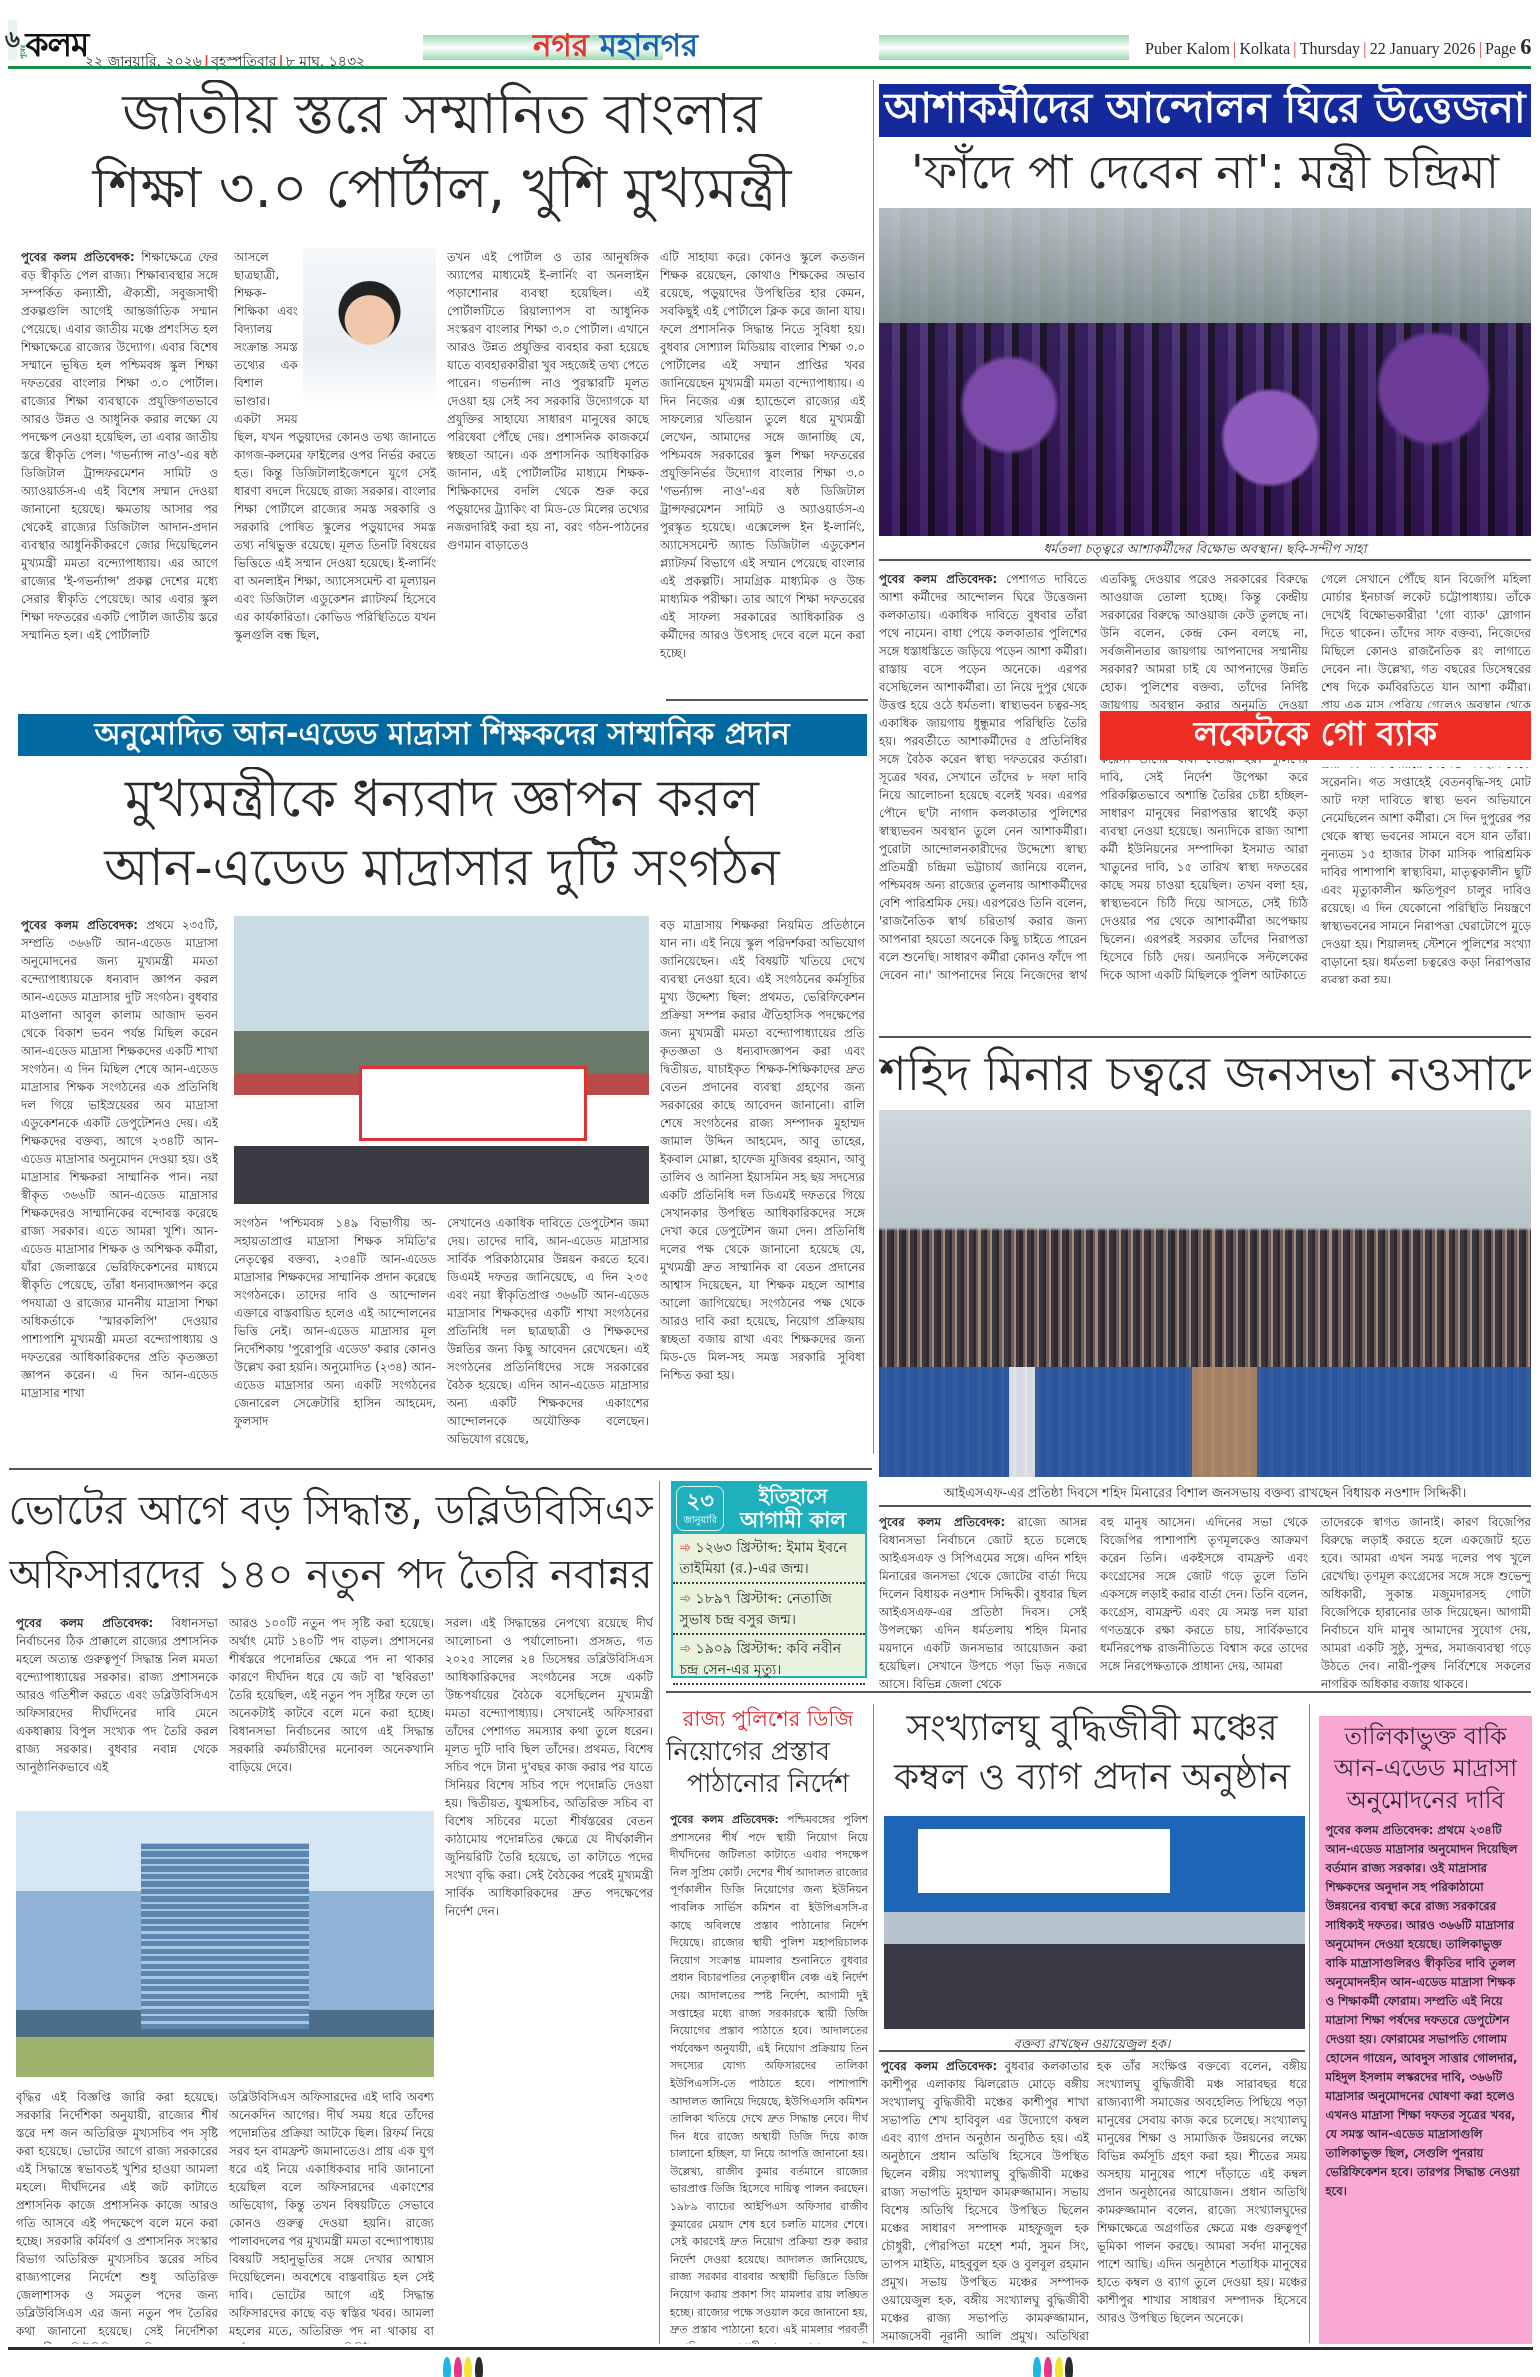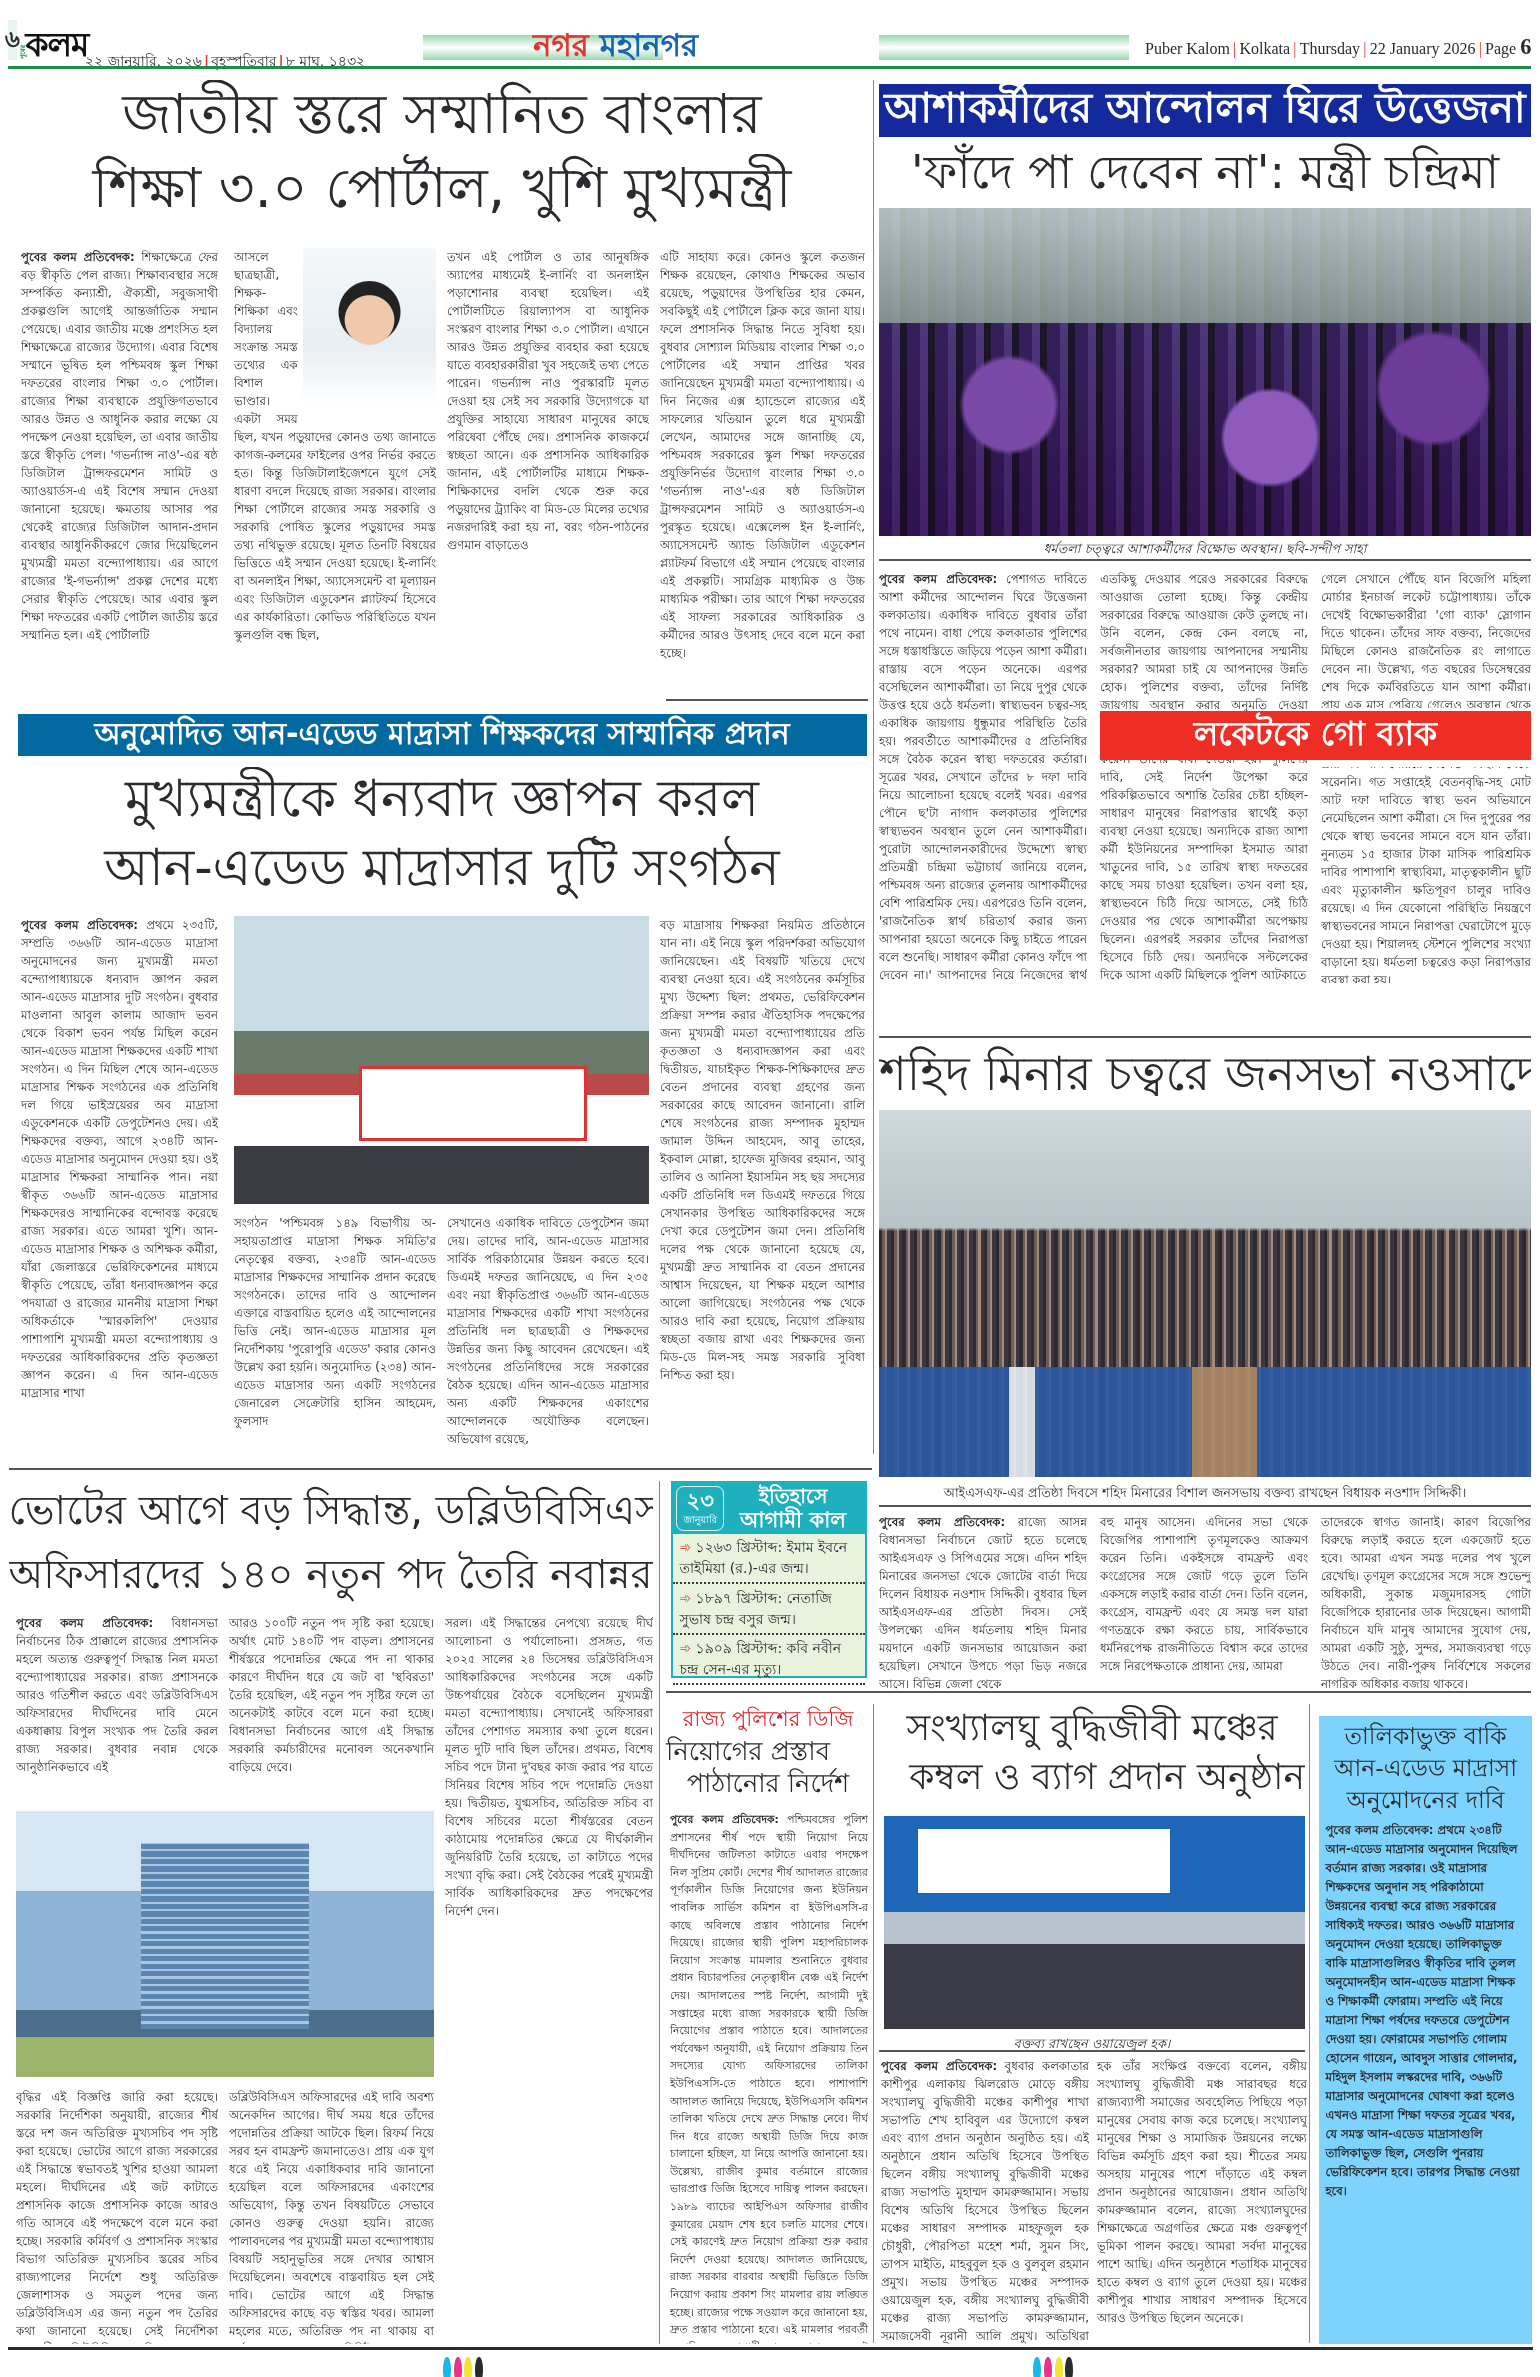--- a/index.html
+++ b/index.html
@@ -52,21 +52,21 @@
   .ph-stage { background: linear-gradient(#1e66b8 0 45%, #b7c3cf 45% 60%, #3a3a46 60%); }
   .ph-stage .board { position:absolute; left:8%; top:6%; width:60%; height:30%; background:#fff; }
   .ph-cm { background: radial-gradient(circle at 50% 45%, #f0c9ad 0 22%, transparent 23%), radial-gradient(circle at 50% 40%, #222 0 26%, transparent 27%), linear-gradient(#f4f8fb, #e8eef3 60%, #ffffff); border-radius: 4.3px; }
 
   .history-box { background: #e9f2dd; border: 2.1px solid #1fb0be; }
   .history-head { background: #1fb0be; color: #fff; }
   .date-badge { border: 1.6px solid #e8f7f8; border-radius: 7.5px; color: #fff; text-align: center; }
   .hist-item { font-size: 14px; line-height: 21px; padding: 3.2px 6.4px; border-bottom: 2.1px dotted #3a3a3a; }
   .arrow { color: #e3342f; font-weight: bold; }
 
-  .side-box { background: #7dd3fc; }
+  .side-box { background: #f9a8d4; }
 
   .regmark { position:absolute; width: 7.5px; height: 25.6px; border-radius: 50%; }
   .footer-rule { left: 7.5px; top: 2347px; width: 1525px; height: 3.2px; background: #2a2b2f; }
 </style>
 </head>
 <body>
 
 <div class="abs page-num">৬</div>
 <div class="abs logo-small">পুবের</div>
 <div class="abs logo">কলম</div>
@@ -171,21 +171,21 @@
 </div>
 
 <div class="abs headline" style="left:668px; top:1704px; width:200px; font-size:21px; line-height:30px; color:#d8232a; font-weight:normal;">রাজ্য পুলিশের ডিজি</div>
 <div class="abs headline" style="left:648px; top:1735px; width:200px; font-size:25.6px; line-height:32px; font-weight:normal;">নিয়োগের প্রস্তাব</div>
 <div class="abs headline" style="left:668px; top:1767px; width:200px; font-size:25.6px; line-height:32px; font-weight:normal;">পাঠানোর নির্দেশ</div>
 <div class="col body-text" style="left:670px; top:1811px; width:198px; height:533px; font-size:10.7px; line-height:17.6px;"><b>পুবের কলম প্রতিবেদক:</b> <span>পশ্চিমবঙ্গের পুলিশ প্রশাসনের শীর্ষ পদে স্থায়ী নিয়োগ নিয়ে দীর্ঘদিনের জটিলতা কাটাতে এবার পদক্ষেপ নিল সুপ্রিম কোর্ট। দেশের শীর্ষ আদালত রাজ্যের পূর্ণকালীন ডিজি নিয়োগের জন্য ইউনিয়ন পাবলিক সার্ভিস কমিশন বা ইউপিএসসি-র কাছে অবিলম্বে প্রস্তাব পাঠানোর নির্দেশ দিয়েছে। রাজ্যের স্থায়ী পুলিশ মহাপরিচালক নিয়োগ সংক্রান্ত মামলার শুনানিতে বুধবার প্রধান বিচারপতির নেতৃত্বাধীন বেঞ্চ এই নির্দেশ দেয়। আদালতের স্পষ্ট নির্দেশ, আগামী দুই সপ্তাহের মধ্যে রাজ্য সরকারকে স্থায়ী ডিজি নিয়োগের প্রস্তাব পাঠাতে হবে। আদালতের পর্যবেক্ষণ অনুযায়ী, এই নিয়োগ প্রক্রিয়ায় তিন সদস্যের যোগ্য অফিসারদের তালিকা ইউপিএসসি-তে পাঠাতে হবে। পাশাপাশি আদালত জানিয়ে দিয়েছে, ইউপিএসসি কমিশন তালিকা খতিয়ে দেখে দ্রুত সিদ্ধান্ত নেবে। দীর্ঘ দিন ধরে রাজ্যে অস্থায়ী ডিজি দিয়ে কাজ চালানো হচ্ছিল, যা নিয়ে আপত্তি জানানো হয়। উল্লেখ্য, রাজীব কুমার বর্তমানে রাজ্যের ভারপ্রাপ্ত ডিজি হিসেবে দায়িত্ব পালন করছেন। ১৯৮৯ ব্যাচের আইপিএস অফিসার রাজীব কুমারের মেয়াদ শেষ হবে চলতি মাসের শেষে। সেই কারণেই দ্রুত নিয়োগ প্রক্রিয়া শুরু করার নির্দেশ দেওয়া হয়েছে। আদালত জানিয়েছে, রাজ্য সরকার বারবার অস্থায়ী ভিত্তিতে ডিজি নিয়োগ করায় প্রকাশ সিং মামলার রায় লঙ্ঘিত হচ্ছে। রাজ্যের পক্ষে সওয়াল করে জানানো হয়, দ্রুত প্রস্তাব পাঠানো হবে। এই মামলার পরবর্তী শুনানি হবে আগামী মাসে। আদালতের এই নির্দেশের পর রাজ্যের পুলিশ প্রশাসনের শীর্ষ পদে স্থায়ী নিয়োগের পথ প্রশস্ত হল বলে মনে করা হচ্ছে। প্রশাসনিক মহলের মতে, এর ফলে রাজ্যের আইনশৃঙ্খলা ব্যবস্থায় স্থিতিশীলতা আসবে এবং পরিবেশের নিয়ম মেনে পুলিশের শীর্ষ পদে নিয়োগ হবে। আদালতের এই নির্দেশ মেনে রাজ্য সরকারের পরবর্তী পদক্ষেপের দিকে নজর সকলের। এদিকে বর্তমানে রাজ্য পুলিশের শীর্ষ পদে নিয়োগ সংক্রান্ত জটিলতা নিয়ে ইউপিএসসি-র সঙ্গে রাজ্যের আলোচনা চলছে বলেও খবর।</span></div>
 
 <div class="vrule" style="left:873px; top:1704px; height:639px;"></div>
 
 <div class="abs headline" style="left:879px; top:1704px; width:426px; font-size:36px; line-height:48px;">সংখ্যালঘু বুদ্ধিজীবী মঞ্চের</div>
-<div class="abs headline" style="left:879px; top:1753px; width:426px; font-size:36px; line-height:48px;text-align:right;">কম্বল ও ব্যাগ প্রদান অনুষ্ঠান</div>
+<div class="abs headline" style="left:879px; top:1753px; width:426px; font-size:36px; line-height:48px;">কম্বল ও ব্যাগ প্রদান অনুষ্ঠান</div>
 <div class="photo ph-stage" style="left:884px; top:1816px; width:421px; height:213px;">
     <div class="board"></div>
   </div>
 <div class="abs caption" style="left:879px; top:2033px; width:426px; height:21px; line-height:21px;">বক্তব্য রাখছেন ওয়ায়েজুল হক।</div>
 <div class="hrule" style="left:879px; top:2050px; width:426px;"></div>
 <div class="col body-text" style="left:881px; top:2057px; width:208px; height:288px;"><b>পুবের কলম প্রতিবেদক:</b> <span>বুধবার কলকাতার কাশীপুর এলাকায় ঝিলরোড মোড়ে বঙ্গীয় সংখ্যালঘু বুদ্ধিজীবী মঞ্চের কাশীপুর শাখা সভাপতি শেখ হাবিবুল এর উদ্যোগে কম্বল এবং ব্যাগ প্রদান অনুষ্ঠান অনুষ্ঠিত হয়। এই অনুষ্ঠানে প্রধান অতিথি হিসেবে উপস্থিত ছিলেন বঙ্গীয় সংখ্যালঘু বুদ্ধিজীবী মঞ্চের রাজ্য সভাপতি মুহাম্মদ কামরুজ্জামান। সভায় বিশেষ অতিথি হিসেবে উপস্থিত ছিলেন মঞ্চের সাধারণ সম্পাদক মাহফুজুল হক চৌধুরী, পৌরপিতা মহেশ শর্মা, সুমন সিং, তাপস মাইতি, মাহবুবুল হক ও বুলবুল রহমান প্রমুখ। সভায় উপস্থিত মঞ্চের সম্পাদক ওয়ায়েজুল হক, বঙ্গীয় সংখ্যালঘু বুদ্ধিজীবী মঞ্চের রাজ্য সভাপতি কামরুজ্জামান, সমাজসেবী নূরানী আলি প্রমুখ। অতিথিরা হিসেবে উপস্থিত ছিলেন মঞ্চের কাশীপুর শাখার সাধারণ সম্পাদক হিসেবে পরিচিত দেওয়া হয়। অন্যান্য ওয়ায়েজুল</span></div>
 <div class="col body-text" style="left:1097px; top:2057px; width:210px; height:288px;"><span>হক তাঁর সংক্ষিপ্ত বক্তব্যে বলেন, বঙ্গীয় সংখ্যালঘু বুদ্ধিজীবী মঞ্চ সারাবছর ধরে রাজ্যব্যাপী সমাজের অবহেলিত পিছিয়ে পড়া মানুষের সেবায় কাজ করে চলেছে। সংখ্যালঘু মানুষের শিক্ষা ও সামাজিক উন্নয়নের লক্ষ্যে বিভিন্ন কর্মসূচি গ্রহণ করা হয়। শীতের সময় অসহায় মানুষের পাশে দাঁড়াতে এই কম্বল প্রদান অনুষ্ঠানের আয়োজন। প্রধান অতিথি কামরুজ্জামান বলেন, রাজ্যে সংখ্যালঘুদের শিক্ষাক্ষেত্রে অগ্রগতির ক্ষেত্রে মঞ্চ গুরুত্বপূর্ণ ভূমিকা পালন করছে। আমরা সর্বদা মানুষের পাশে আছি। এদিন অনুষ্ঠানে শতাধিক মানুষের হাতে কম্বল ও ব্যাগ তুলে দেওয়া হয়। মঞ্চের কাশীপুর শাখার সাধারণ সম্পাদক হিসেবে আরও উপস্থিত ছিলেন অনেকে।</span></div>
 
 <div class="vrule" style="left:1309px; top:1704px; height:639px;"></div>
 

